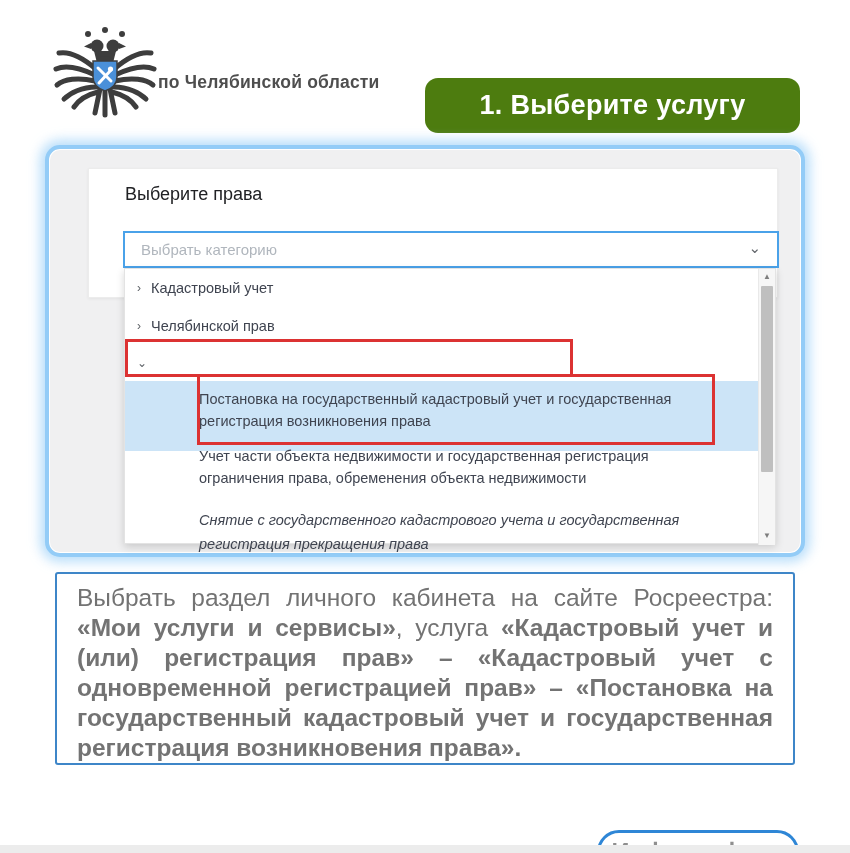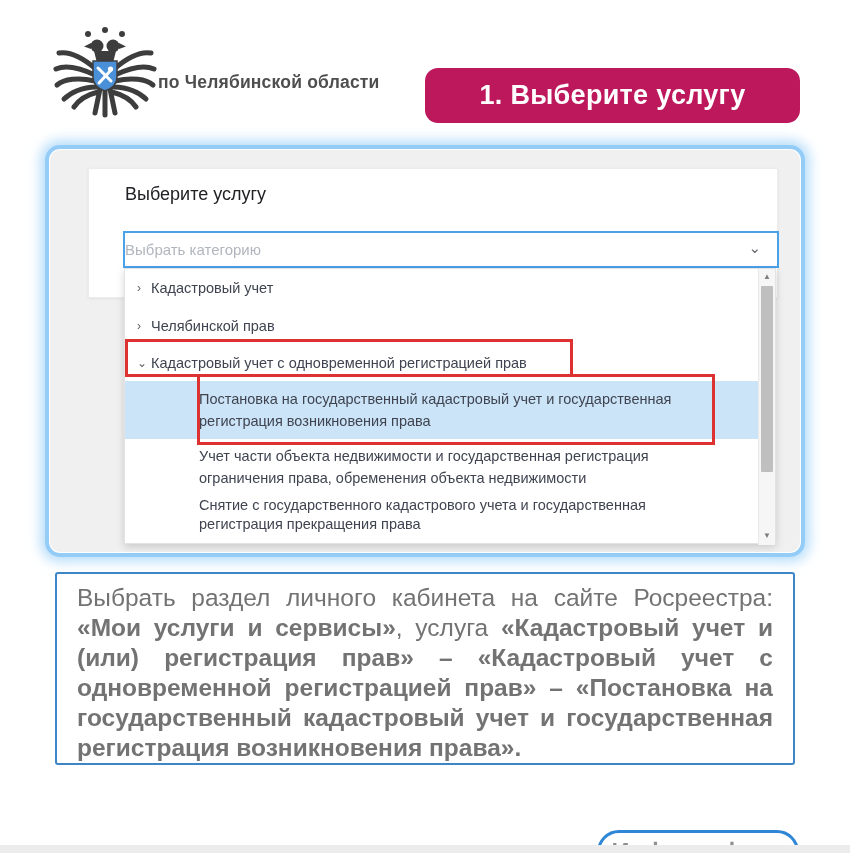--- a/index.html
+++ b/index.html
@@ -2,41 +2,41 @@
 <html><head>
 <meta charset="utf-8">
 <style>
   * { margin:0; padding:0; box-sizing:border-box; }
   html,body { width:850px; height:853px; }
   body { font-family:"Liberation Sans", sans-serif; background:#ffffff; position:relative; overflow:hidden; }
 
   
   .eagle { position:absolute; left:50px; top:26px; width:110px; height:112px; }
   .org-text { position:absolute; left:158px; top:71px; font-size:17.5px; font-weight:bold; color:#4e4e4e; line-height:22px; letter-spacing:.2px; }
-  .step-btn { position:absolute; left:425px; top:68px; width:375px; height:55px; background:#be185d; border-radius:13px; color:#ffffff; font-size:27px; font-weight:bold; display:flex; align-items:center; justify-content:center; letter-spacing:.3px; }
+  .step-btn { position:absolute; left:425px; top:78px; width:375px; height:55px; background:#4d7c0f; border-radius:13px; color:#ffffff; font-size:27px; font-weight:bold; display:flex; align-items:center; justify-content:center; letter-spacing:.3px; }
 
   
   .panel { position:absolute; left:45px; top:145px; width:760px; height:412px; background:#f0f0f1; border:4px solid #93ccf7; border-radius:15px; box-shadow:0 0 12px 5px rgba(147,204,247,.65), inset 0 0 0 1px #ffffff; }
   .card { position:absolute; left:88px; top:168px; width:690px; height:130px; background:#ffffff; border:1px solid #ececec; box-shadow:0 1px 3px rgba(0,0,0,.06); }
   .card-title { position:absolute; left:125px; top:184px; font-size:18px; color:#202124; font-weight:500; }
 
   .select { position:absolute; left:123px; top:231px; width:656px; height:37px; background:#ffffff; border:2px solid #4aa2e9; display:flex; align-items:center; }
-  .select .ph { margin-left:0; font-size:15px; color:#b0b6bd; }
+  .select .ph { margin-left:16px; font-size:15px; color:#b0b6bd; }
   .select .chev { position:absolute; right:16px; top:6px; font-size:15px; color:#5f6368; }
 
   .dropdown { position:absolute; left:124px; top:268px; width:652px; height:276px; background:#ffffff; border:1px solid #e3e3e3; box-shadow:0 3px 8px rgba(0,0,0,.16); }
   .row { position:absolute; left:0; width:635px; color:#3f4450; font-size:14.5px; }
   .row.cat { padding-left:26px; }
   .row .arr { position:absolute; left:12px; font-size:12px; color:#5f6368; }
   .r1 { top:0; height:38px; line-height:38px; }
   .r2 { top:38px; height:38px; line-height:38px; }
   .r3 { top:76px; height:36px; line-height:36px; }
-  .r4 { top:112px; height:58px; background:#cce4f7; padding:7px 80px 0 74px; line-height:22px; }
+  .r4 { top:112px; height:70px; background:#cce4f7; padding:7px 80px 0 74px; line-height:22px; }
   .r5 { top:170px; height:56px; padding:6px 80px 0 74px; line-height:22px; }
-  .r6 { top:224px; height:50px; padding:3px 80px 0 74px; line-height:19px; }
+  .r6 { top:236px; height:50px; padding:3px 80px 0 74px; line-height:24px;font-style:italic; }
 
   .redbox { position:absolute; border:3px solid #dc3232; background:transparent; }
   .redbox.b1 { left:0; top:70px; width:448px; height:38px; }
   .redbox.b2 { left:72px; top:105px; width:518px; height:71px; }
 
   .sb { position:absolute; right:0; top:0; width:17px; height:276px; background:#f6f6f6; border-left:1px solid #e9e9e9; }
   .sb-up, .sb-down { position:absolute; left:0; width:16px; text-align:center; font-size:8px; color:#7e7e7e; height:14px; line-height:14px; }
   .sb-up { top:1px; }
   .sb-down { bottom:2px; }
   .sb-thumb { position:absolute; left:2px; top:17px; width:12px; height:186px; background:#bfbfbf; border-radius:1px; }
@@ -90,39 +90,38 @@
 
 <div class="org-text">
   <div>по Челябинской области</div>
 </div>
 
 <div class="step-btn">1. Выберите услугу</div>
 
 <div class="panel"></div>
 
 <div class="card"></div>
-<div class="card-title">Выберите услугу</div>
+<div class="card-title">Выберите права</div>
 
 <div class="select">
   <span class="ph">Выбрать категорию</span>
   <span class="chev">⌄</span>
 </div>
 
 <div class="dropdown">
   <div class="row cat r1">
     <span class="arr">›</span>
     <span>Кадастровый учет</span>
   </div>
   <div class="row cat r2">
     <span class="arr">›</span>
     <span>Челябинской прав</span>
   </div>
   <div class="row cat r3">
     <span class="arr">⌄</span>
-    <span>Кадастровый учет с одновременной регистрацией прав</span>
   </div>
   <div class="row r4">Постановка на государственный кадастровый учет и государственная регистрация возникновения права</div>
   <div class="row r5">Учет части объекта недвижимости и государственная регистрация ограничения права, обременения объекта недвижимости</div>
   <div class="row r6">Снятие с государственного кадастрового учета и государственная регистрация прекращения права</div>
 
   <div class="redbox b1"></div>
   <div class="redbox b2"></div>
 
   <div class="sb">
     <div class="sb-up">▲</div>

